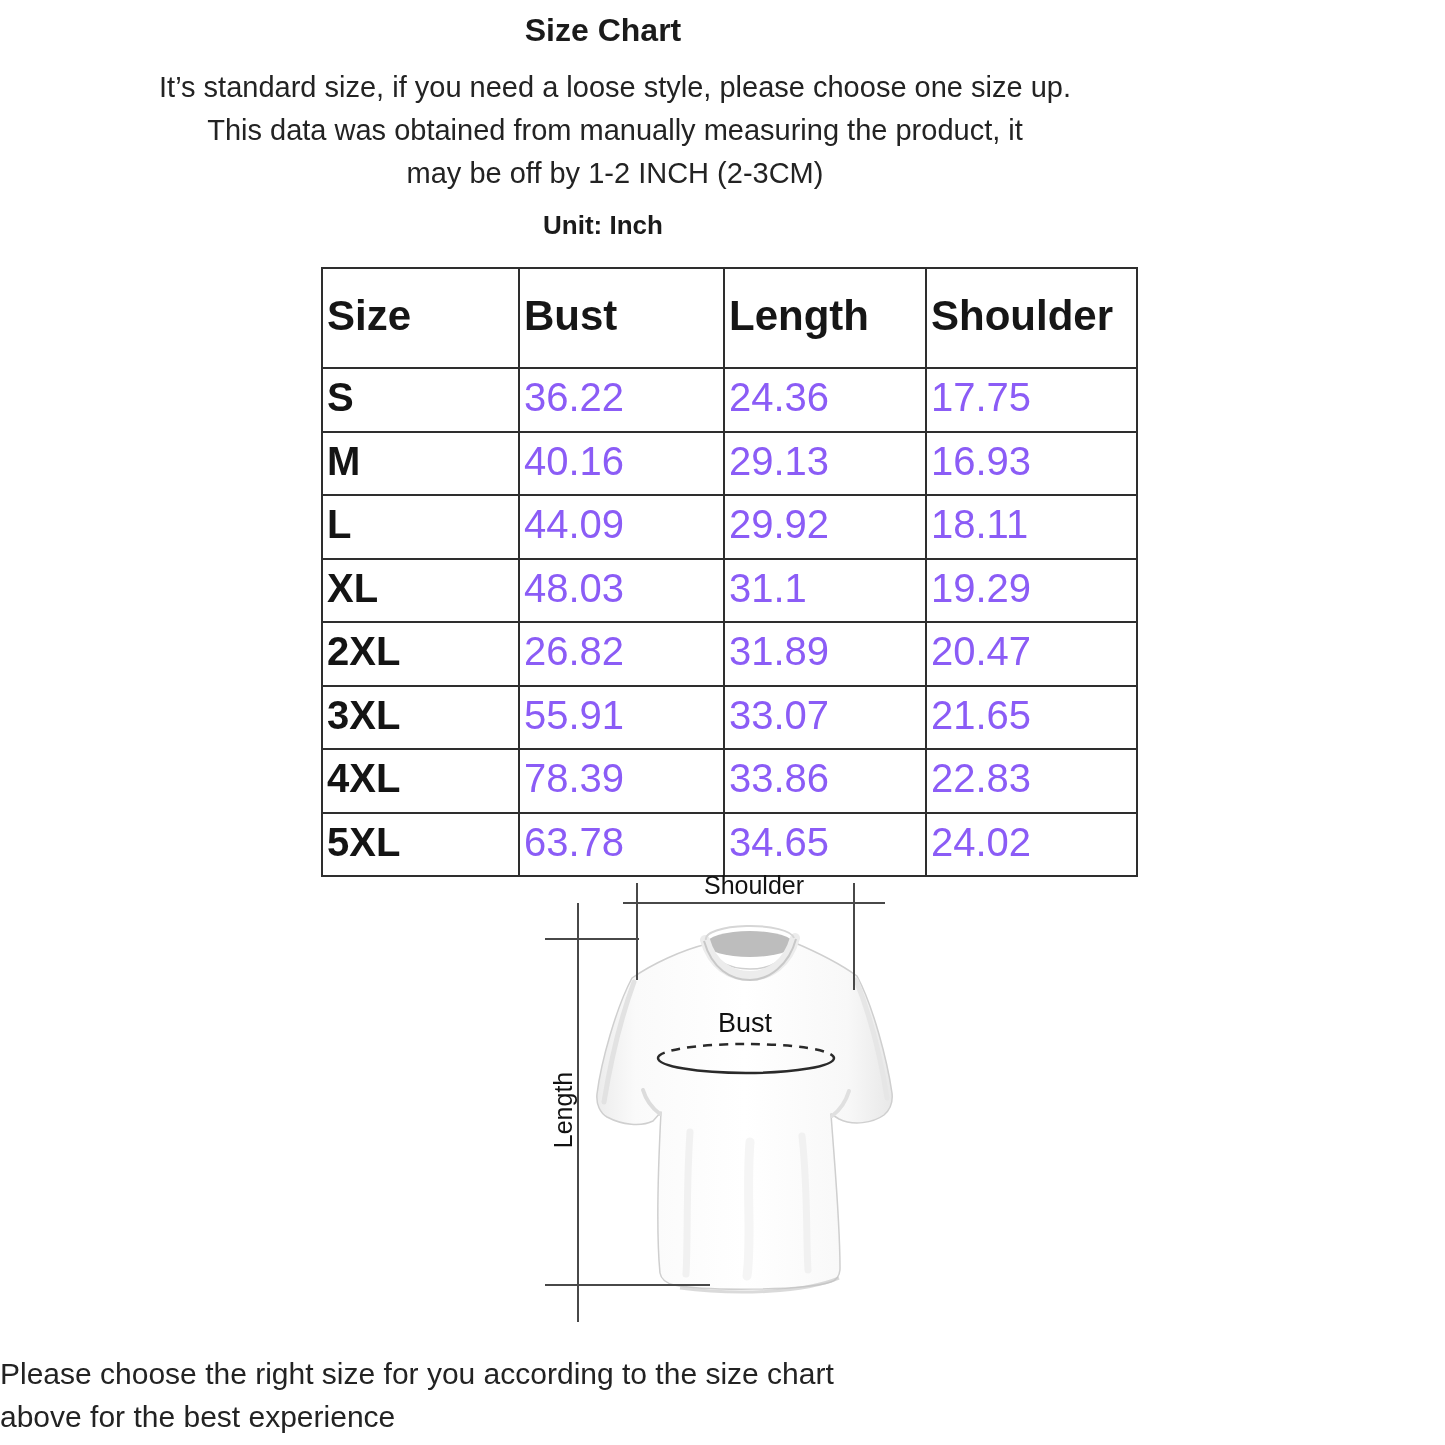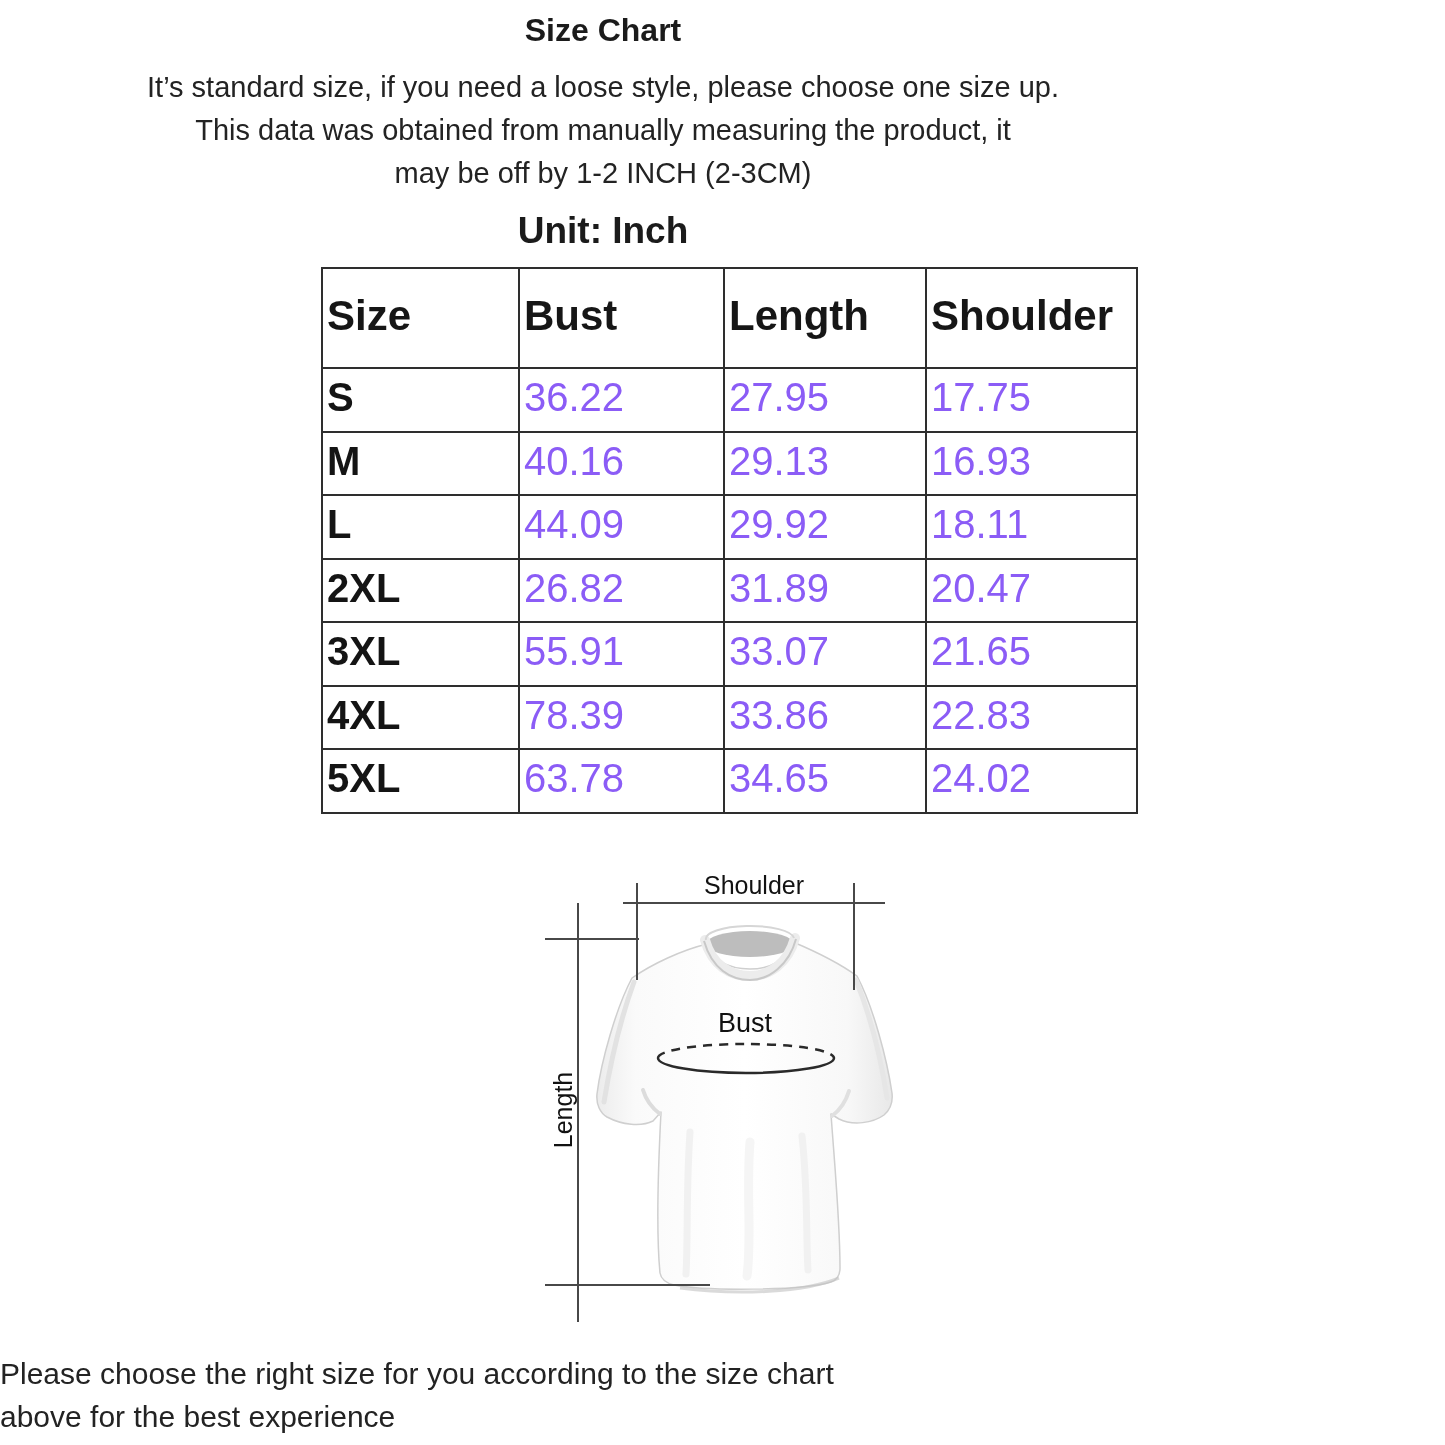--- a/index.html
+++ b/index.html
@@ -20,26 +20,27 @@
     font-weight: 700;
     color: #1b1b1b;
   }
   .description {
     position: absolute;
     top: 66px; left: 0; width: 100%;
     text-align: center;
     font-size: 29px;
     line-height: 43px;
     color: #232323;
+    padding-left: 12px;
   }
   .unit-label {
     position: absolute;
     top: 210px; left: 0; width: 100%;
     text-align: center;
-    font-size: 37px;
+    font-size: 26px;
     font-weight: 700;
     color: #1b1b1b;
   }
   table.size-table {
     position: absolute;
     left: 321px; top: 267px;
     width: 815px;
     border-collapse: collapse;
     table-layout: fixed;
   }
@@ -120,34 +121,40 @@
         <th>Size</th>
         <th>Bust</th>
         <th>Length</th>
         <th>Shoulder</th>
       </tr>
     </thead>
     <tbody>
       <tr>
         <td class="c-size">S</td>
         <td>36.22</td>
-        <td>27.95</td>
+        <td>24.36</td>
         <td>17.75</td>
       </tr>
       <tr>
         <td class="c-size">M</td>
         <td>40.16</td>
         <td>29.13</td>
         <td>16.93</td>
       </tr>
       <tr>
         <td class="c-size">L</td>
         <td>44.09</td>
         <td>29.92</td>
         <td>18.11</td>
+      </tr>
+      <tr>
+        <td class="c-size">XL</td>
+        <td>48.03</td>
+        <td>31.1</td>
+        <td>19.29</td>
       </tr>
       <tr>
         <td class="c-size">2XL</td>
         <td>26.82</td>
         <td>31.89</td>
         <td>20.47</td>
       </tr>
       <tr>
         <td class="c-size">3XL</td>
         <td>55.91</td>

